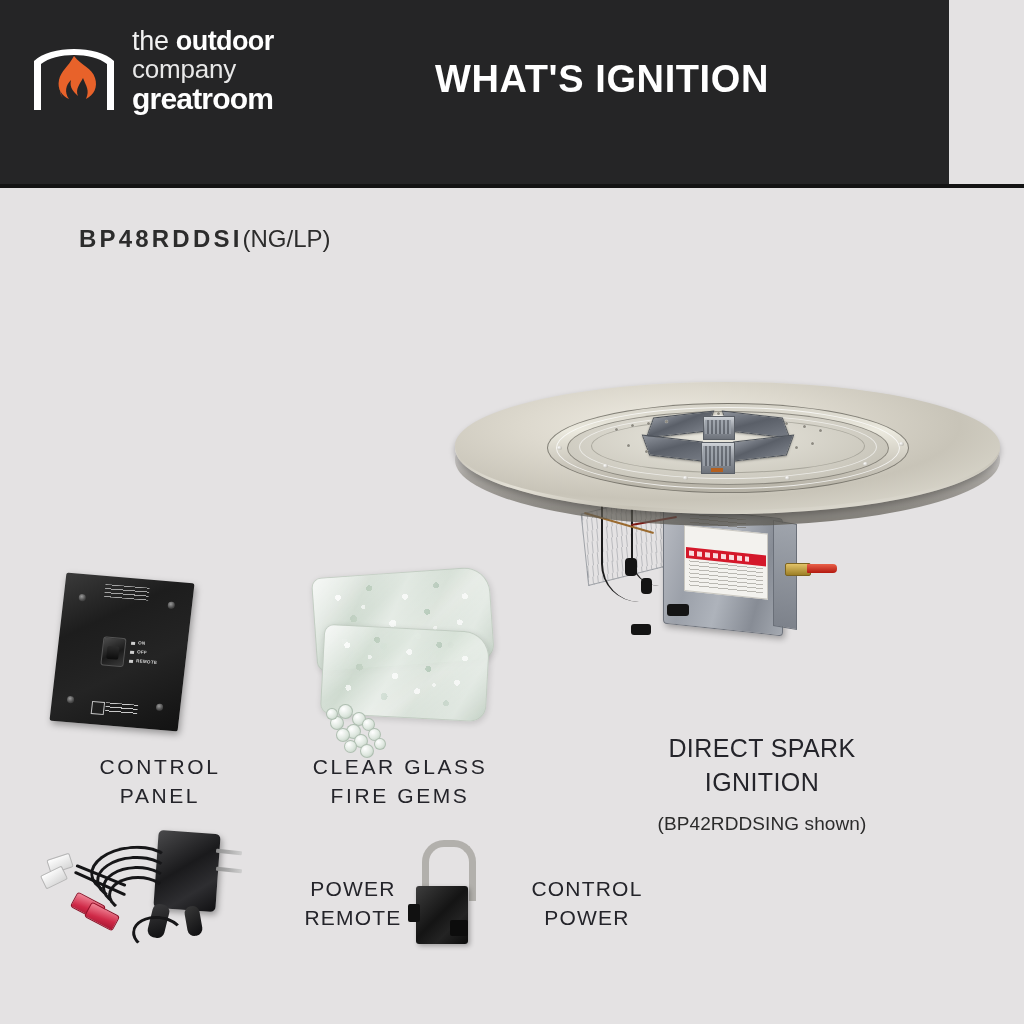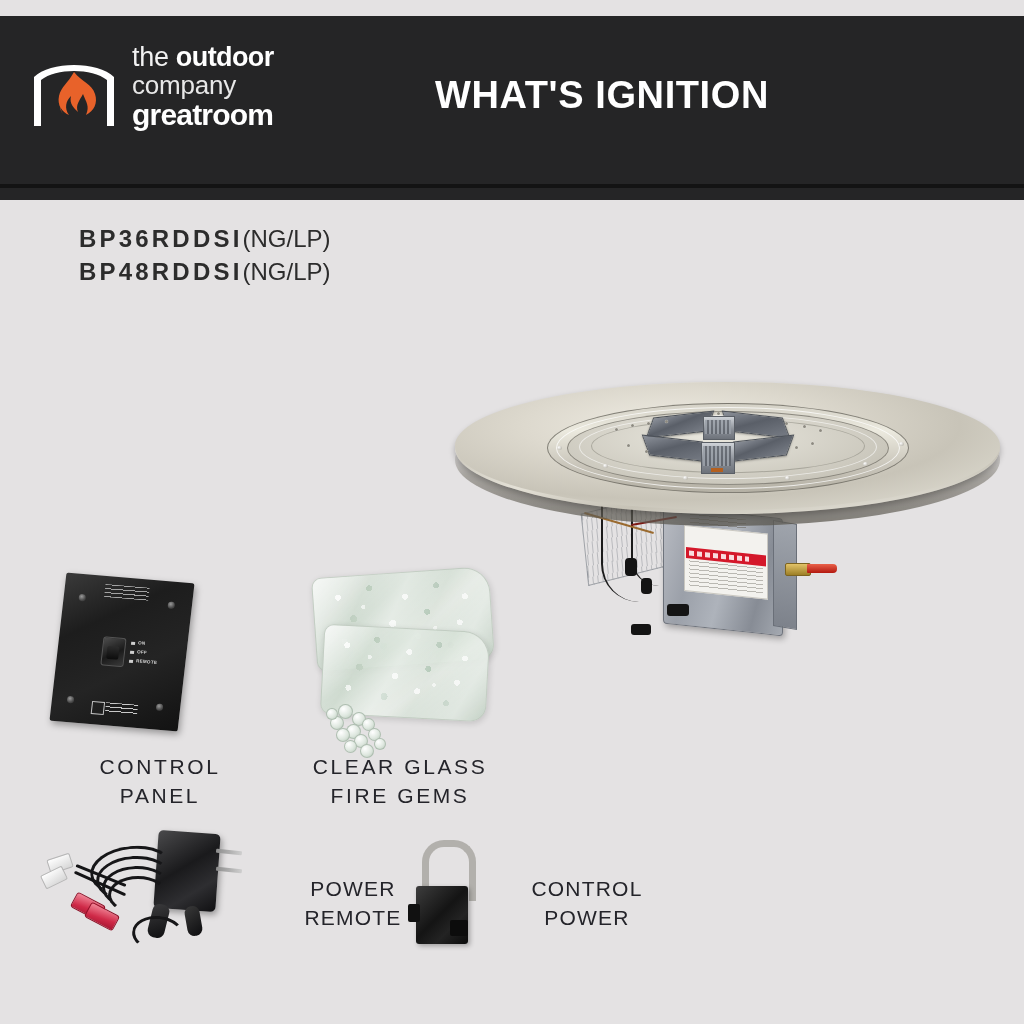--- a/index.html
+++ b/index.html
@@ -7,21 +7,21 @@
     width:1024px;height:1024px;
     background:#e4e2e3;
     font-family:"Liberation Sans",sans-serif;
     overflow:hidden;
     position:relative;
   }
   .page{position:relative;width:1024px;height:1024px;overflow:hidden;background:#e4e2e3;}
 
   
   .header{
-    position:absolute;left:0;top:16px;width:1024px;height:184px;
+    position:absolute;left:0;top:0;width:949px;height:184px;
     background:#252526;
   }
   .header-rule{position:absolute;left:0;top:184px;width:1024px;height:4px;background:#131313;}
 
   .logo{position:absolute;left:28px;top:30px;width:240px;height:96px;}
   .logo-mark{position:absolute;left:0;top:4px;width:92px;height:80px;}
   .logo-words{position:absolute;left:104px;top:-2px;width:230px;color:#fff;line-height:1.0;}
   .lw-row{white-space:nowrap;}
   .lw-1{font-size:27px;letter-spacing:-0.3px;}
   .lw-1 .thin{font-weight:300;color:#f2f2f2;}
@@ -221,23 +221,20 @@
         <div class="lw-row lw-2">greatroom</div>
       </div>
     </div>
 
     <div class="header-title">WHAT'S IGNITION</div>
   </div>
   <div class="header-rule"></div>
 
   <div class="models">
     <div class="model-line">
-      <span class="model-code">BP36RDDSI</span><span class="model-suffix">(NG/LP)</span>
-    </div>
-    <div class="model-line">
       <span class="model-code">BP48RDDSI</span><span class="model-suffix">(NG/LP)</span>
     </div>
   </div>
 
   <div class="art" id="burner">
 
     <div class="heatshield"></div>
 
     <div class="ctrlbox">
       <div class="cb-logo"></div>
@@ -387,20 +384,25 @@
   <div class="cap" style="left:60px;top:753px;width:200px;">
     <div>CONTROL</div>
     <div>PANEL</div>
   </div>
 
   <div class="cap" style="left:280px;top:753px;width:240px;">
     <div>CLEAR GLASS</div>
     <div>FIRE GEMS</div>
   </div>
 
+  <div class="cap cap-dsi" style="left:588px;top:731px;width:348px;">
+    <div>DIRECT SPARK</div>
+    <div>IGNITION</div>
+    <div class="cap-sub" style="margin-top:12px;">(BP42RDDSING shown)</div>
+  </div>
 
   <div class="cap cap-left" style="left:258px;top:875px;width:190px;">
     <div>POWER</div>
     <div>REMOTE</div>
   </div>
 
   <div class="cap cap-left" style="left:492px;top:875px;width:190px;">
     <div>CONTROL</div>
     <div>POWER</div>
   </div>

